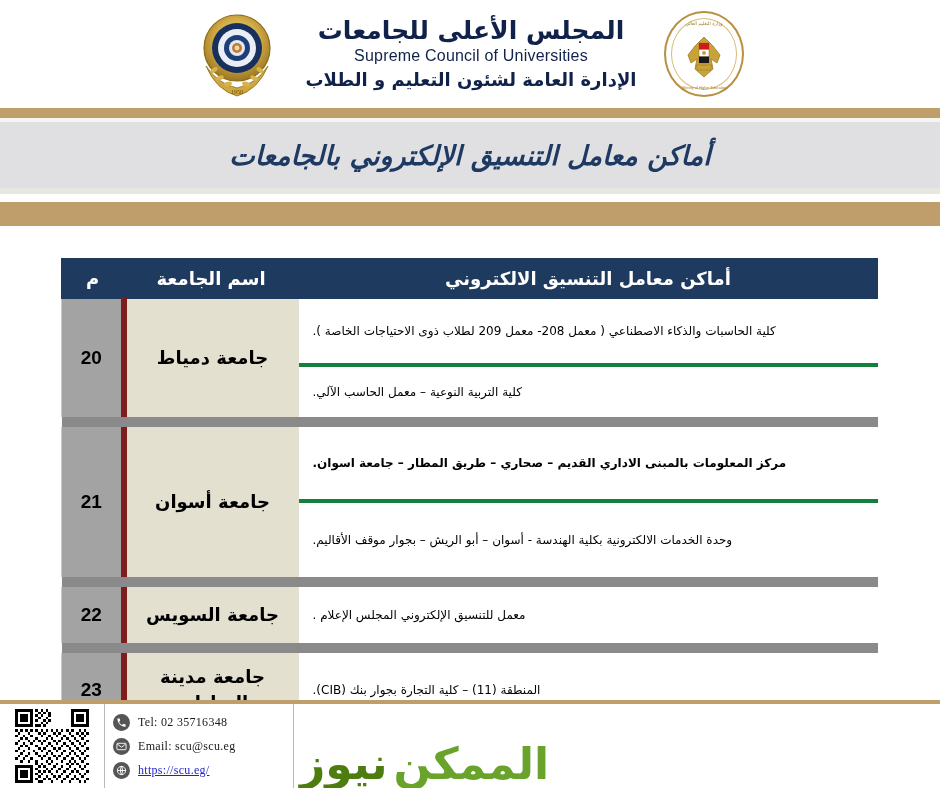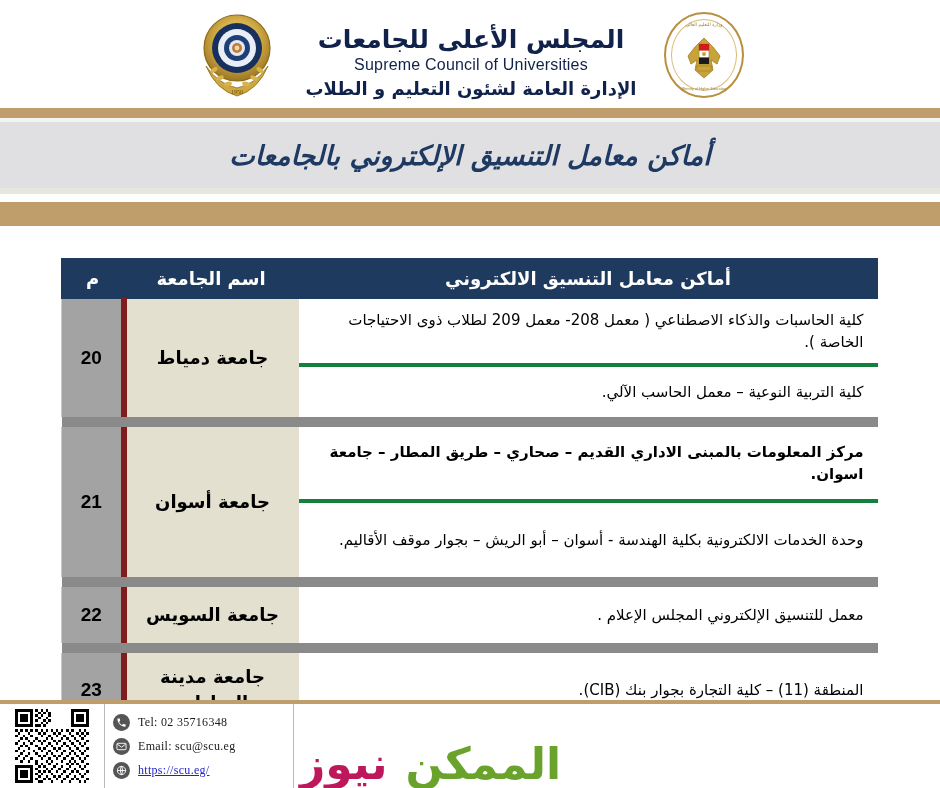--- a/index.html
+++ b/index.html
@@ -19,21 +19,21 @@
   .header {
     height: 108px;
     background: #ffffff;
     display: flex;
     align-items: center;
     justify-content: center;
     position: relative;
   }
   .header-inner {
     display: flex;
-    align-items: flex-end;
+    align-items: center;
     justify-content: center;
     gap: 26px;
   }
   .logo-eagle {
     width: 84px;
     height: 90px;
     position: relative;
     flex: 0 0 auto;
   }
   .logo-eagle .ring {
@@ -152,22 +152,22 @@
     text-align: center;
     font-size: 18px;
     font-weight: bold;
     color: #000;
     line-height: 1.45;
     padding: 4px 6px;
     border-left: 6px solid #7f1d1d;
   }
   td.c-place {
     background: #ffffff;
-    text-align: right;
-    font-size: 15px;
+    text-align: left;
+    font-size: 12px;
     color: #000;
     line-height: 1.5;
     padding: 8px 14px;
     vertical-align: middle;
   }
   td.c-place.divided-top { border-top: 4px solid #15803d; }
 
   tr.sep-row td {
     padding: 0;
     height: 10px;
@@ -198,21 +198,21 @@
     left: 6px;
     bottom: 2px;
     display: flex;
     align-items: baseline;
     direction: rtl;
     font-size: 44px;
     font-weight: bold;
     line-height: 1;
   }
   .news-logo .w1 { color: #6aa32b; text-align: right; }
-  .news-logo .w2 { color: #be185d; margin-right: 18px; }
+  .news-logo .w2 { color: #4d7c0f; margin-right: 6px; }
 
   .footer-contact {
     width: 190px;
     border-right: 1px solid #b9b9b9;
     border-left: 1px solid #b9b9b9;
     display: flex;
     flex-direction: column;
     justify-content: center;
     gap: 7px;
     padding: 0 8px;

